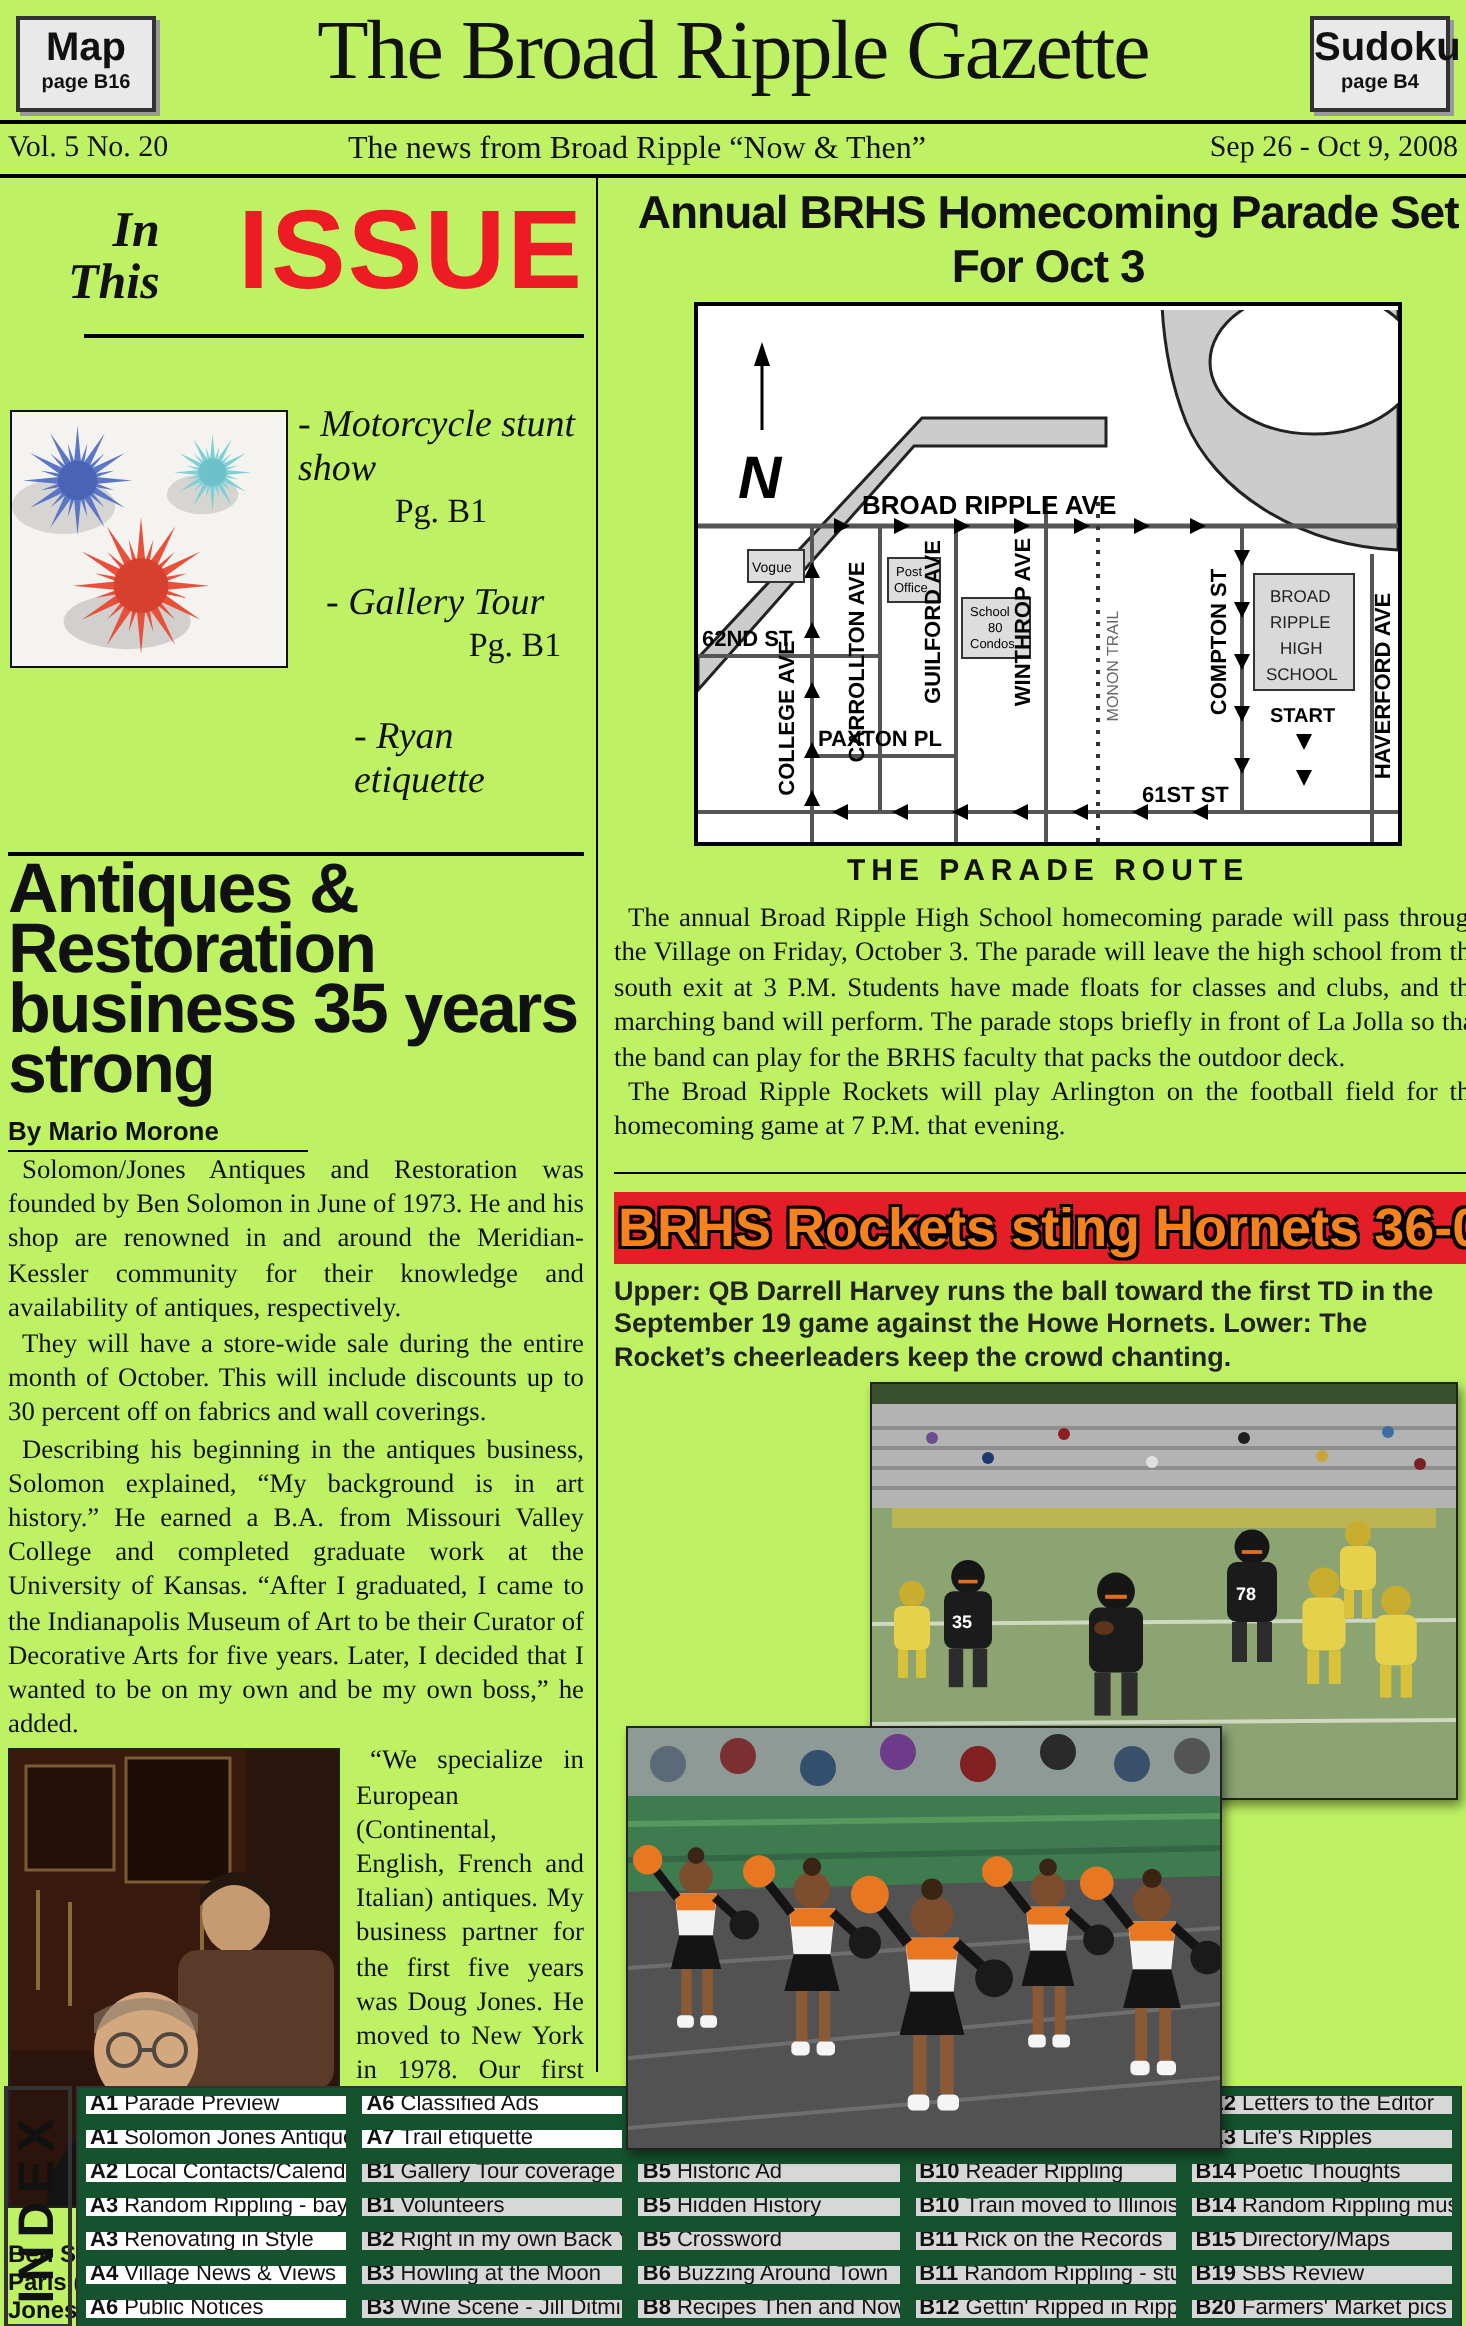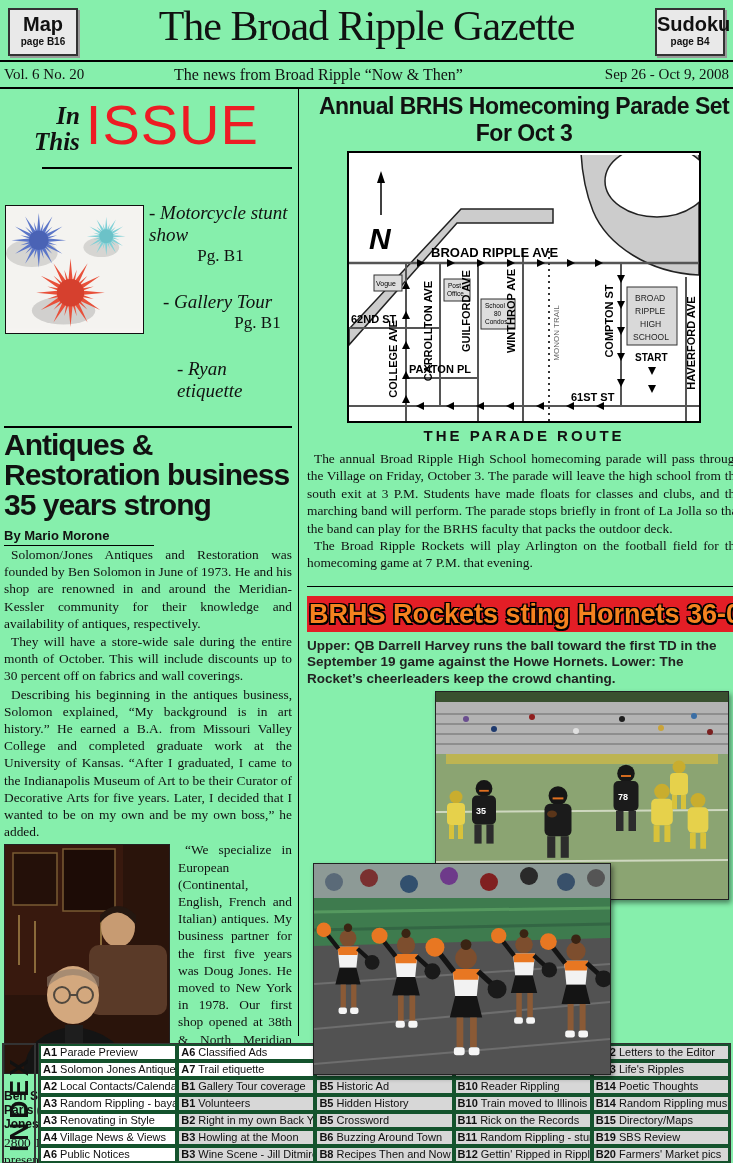--- a/index.html
+++ b/index.html
@@ -1,16 +1,16 @@
 <!DOCTYPE html>
 <html><head>
 <meta charset="utf-8">
 <style>
   html,body{margin:0;padding:0;background:#777;}
-  .page{position:relative;width:733px;height:1163px;background:#86efac;margin:0 auto;
+  .page{position:relative;width:733px;height:1163px;background:#bef264;margin:0 auto;
         font-family:"Liberation Serif",serif;color:#111;overflow:hidden;}
   
   .masthead{position:relative;height:60px;border-bottom:2px solid #000;}
   .corner-box{position:absolute;top:8px;width:66px;height:44px;background:#e9e9e9;
       border:2px solid #333;box-shadow:2px 2px 0 #999;text-align:center;
       font-family:"Liberation Sans",sans-serif;}
   .corner-box .cb-big{font-size:20px;font-weight:bold;line-height:24px;margin-top:2px;}
   .corner-box .cb-small{font-size:10px;font-weight:bold;line-height:12px;}
   .corner-left{left:8px;}
   .corner-right{right:8px;}
@@ -19,39 +19,39 @@
   .subbar{height:25px;border-bottom:2px solid #000;display:flex;align-items:center;
       font-size:15px;}
   .subbar .vol{width:170px;padding-left:4px;}
   .subbar .tagline{flex:1;text-align:left;font-size:16px;}
   .subbar .dates{width:170px;text-align:right;padding-right:4px;}
   
   .main{display:flex;height:947px;}
   .col-left{width:365px;border-right:1px solid #000;padding:2px 6px 0 4px;box-sizing:border-box;}
   .col-right{flex:1;padding:2px 6px 0 8px;box-sizing:border-box;}
   
-  .issue-head{display:flex;align-items:flex-start;margin:6px 0 12px 30px;}
+  .issue-head{display:flex;align-items:flex-start;margin:6px 0 12px 30px;justify-content:space-between;}
   .issue-inthis{font-style:italic;font-weight:bold;text-align:right;font-size:25px;
       line-height:26px;margin-top:6px;font-family:"Liberation Serif",serif;}
-  .issue-word{font-family:"Liberation Sans",sans-serif;font-weight:normal;font-size:56px;
+  .issue-word{font-family:"Liberation Sans",sans-serif;font-weight:bold;font-size:56px;
       line-height:56px;letter-spacing:1px;margin-left:6px;}
   .issue-underline{width:250px;border-bottom:2.5px solid #000;margin:2px 0 8px 38px;}
   .issue-body{position:relative;height:245px;}
   .flowers{position:absolute;left:1px;top:28px;width:137px;height:127px;
       border:1.5px solid #111;background:#f5f4f1;}
   .issue-items{position:absolute;left:145px;top:0;right:0;}
   .issue-item{margin-bottom:16px;margin-top:25px;}
   .ii-title{font-style:italic;font-size:19px;}
   .ii-page{font-weight:normal;font-size:17px;}
   .ii-0{text-align:left;} .ii-0 .ii-page{text-align:center;display:block;}
   .ii-1{padding-left:14px;} .ii-1 .ii-page{display:block;text-align:center;padding-left:60px;}
   .ii-2{padding-left:28px;} .ii-2 .ii-page{display:block;text-align:center;padding-left:90px;}
   
   .rule{border-top:2px solid #000;margin:4px 0 2px 0;}
-  .ant-headline{font-family:"Liberation Sans",sans-serif;font-weight:bold;font-size:30px;
+  .ant-headline{font-family:"Liberation Sans",sans-serif;font-weight:bold;font-size:35px;
       letter-spacing:-1px;line-height:30px;margin:2px 0 8px 0;}
   .byline{font-family:"Liberation Sans",sans-serif;font-weight:bold;font-size:13px;
       border-bottom:1.5px solid #000;width:150px;padding-bottom:2px;}
   .email{font-weight:bold;font-size:14px;margin:4px 0 6px 0;}
   .body-text p{margin:0 0 1px 0;font-size:13.4px;line-height:17.2px;text-align:justify;text-indent:7px;}
   .port-fig{float:left;width:166px;margin:3px 8px 0 0;}
   .port-img{width:164px;height:228px;border:1px solid #222;}
   .photo-credit{font-family:"Liberation Sans",sans-serif;font-size:9px;color:#666;text-align:right;line-height:11px;}
   .photo-caption{font-family:"Liberation Sans",sans-serif;font-weight:bold;font-size:12px;line-height:14px;}
   
@@ -73,21 +73,21 @@
   .photo{position:absolute;border:1px solid #222;box-shadow:2px 3px 5px rgba(0,0,0,.45);background:#888;}
   .photo-football{right:12px;top:0;width:292px;height:207px;}
   .photo-cheer{left:6px;top:172px;width:296px;height:210px;}
   
   .index-wrap{display:flex;margin:7px 2px 0 2px;height:121px;}
   .index-label{width:30px;border:2px solid #333;display:flex;align-items:center;justify-content:center;margin-right:2px;}
   .index-label span{transform:rotate(-90deg);font-family:"Liberation Sans",sans-serif;
       font-weight:bold;font-size:25px;letter-spacing:4px;}
   .index-grid{flex:1;display:grid;grid-template-columns:repeat(5,1fr);grid-template-rows:repeat(7,1fr);
       grid-auto-flow:column;border:1px solid #333;}
-  .idx-cell{border:2px solid #14532d;font-family:"Liberation Sans",sans-serif;font-size:11px;
+  .idx-cell{border:4px solid #14532d;font-family:"Liberation Sans",sans-serif;font-size:11px;
       line-height:15px;padding:0 2px;white-space:nowrap;overflow:hidden;background:#fff;display:flex;align-items:center;}
   .idx-cell b{margin-right:3px;}
   .idx-cell.b{background:#d7d7d7;}
   svg text{font-family:"Liberation Sans",sans-serif;}
 </style>
 </head>
 <body>
 
 <div class="page">
 
@@ -96,21 +96,21 @@
       <div class="cb-big">Map</div>
       <div class="cb-small">page B16</div>
     </div>
     <div class="gazette-title">The Broad Ripple Gazette</div>
     <div class="corner-box corner-right">
       <div class="cb-big">Sudoku</div>
       <div class="cb-small">page B4</div>
     </div>
   </div>
   <div class="subbar">
-    <div class="vol">Vol. 6  No. 20</div>
+    <div class="vol">Vol. 5  No. 20</div>
     <div class="tagline">The news from Broad Ripple “Now &amp; Then”</div>
     <div class="dates">Sep 26 - Oct 9, 2008</div>
   </div>
 
   <div class="main">
 
     <div class="col-left">
 
       <div class="issue-head">
         <div class="issue-inthis">

